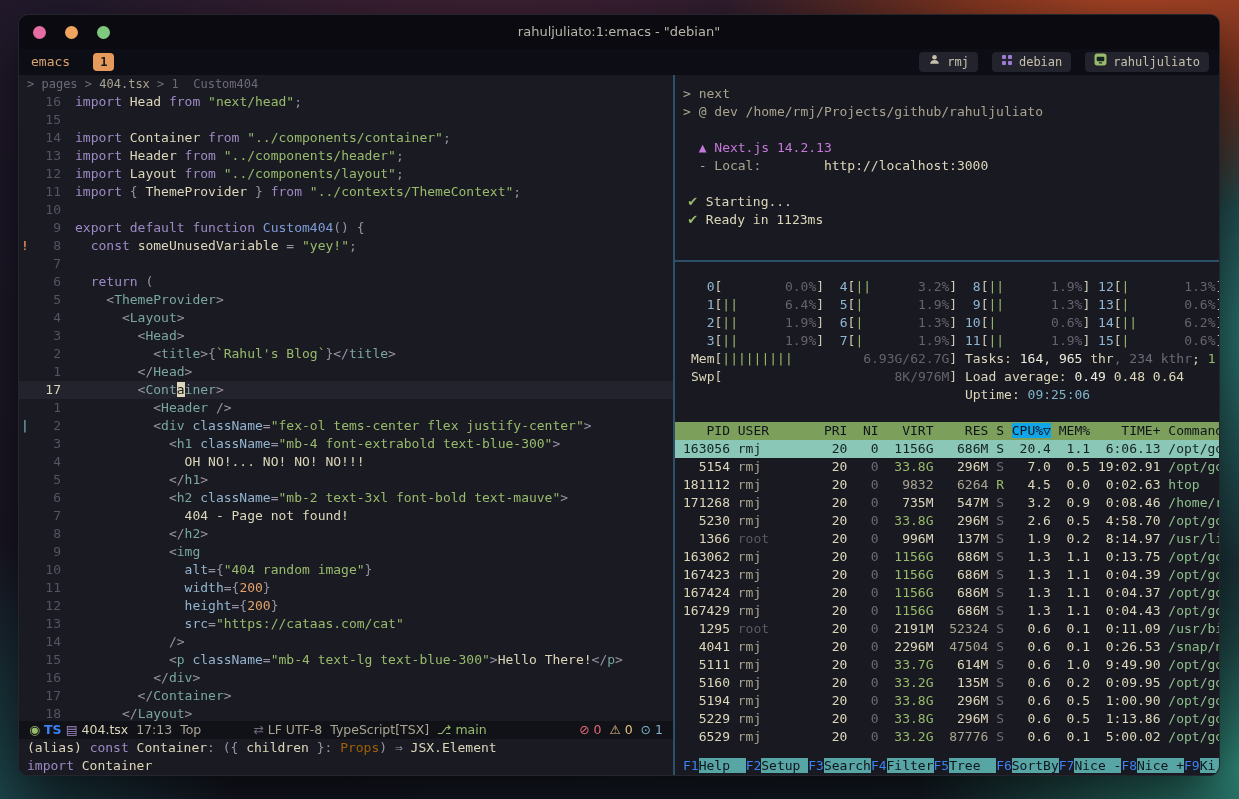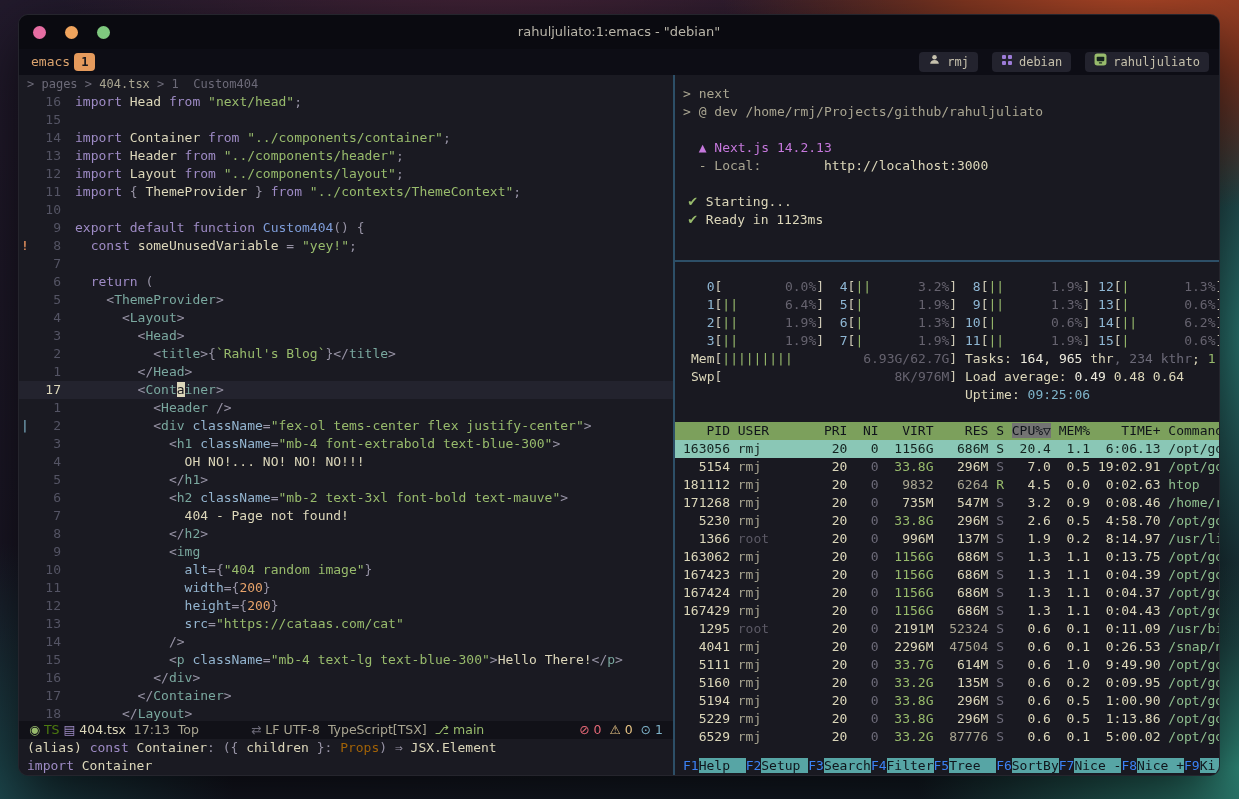--- a/index.html
+++ b/index.html
@@ -17,21 +17,21 @@
     box-shadow:0 22px 60px rgba(0,0,0,.65)}
   
   .titlebar{position:relative;height:34px;background:#0a0a10}
   .lights{position:absolute;left:14px;top:0;height:34px;display:flex;align-items:center;gap:19px}
   .light{width:13px;height:13px;border-radius:50%;display:inline-block}
   .light.red{background:#e66da2}.light.yellow{background:#f0a45d}.light.green{background:#7fc97f}
   .wtitle{position:absolute;left:0;right:0;top:0;text-align:center;color:#b9b5a9;
     font:13px/34px "DejaVu Sans",sans-serif}
   
   .statusbar{height:26px;background:#0d0d15;display:flex;align-items:center;padding:0 10px;justify-content:space-between}
-  .tab{display:flex;align-items:center;gap:4px;padding-left:2px}
+  .tab{display:flex;align-items:center;gap:23px;padding-left:2px}
   .tab-name{color:#dba36e;font:13px/26px "DejaVu Sans Mono",monospace}
   .tab-index{background:#e59a5c;color:#15151c;border-radius:4px;padding:0 7px;height:18px;
     font:bold 12px/18px "DejaVu Sans Mono",monospace}
   .pills{display:flex;align-items:center}
   .pill{display:flex;align-items:center;gap:6px;background:#23232e;border-radius:4px;height:20px;
     padding:0 9px;margin-left:14px;color:#c6c1ad;font:12px/20px "DejaVu Sans Mono",monospace}
   
   .content{display:flex;height:calc(100% - 60px)}
   .editor-pane{width:654px;display:flex;flex-direction:column;background:#1a1a22;overflow:hidden}
   .vdiv{width:2px;background:#2d4f67}
@@ -55,21 +55,21 @@
   .echo-line{height:18px;white-space:pre}
   
   .terminal{height:185px;padding:10px 0 0 8px;font:13px/18px "DejaVu Sans Mono",monospace;overflow:hidden}
   .term-line{height:18px;white-space:pre}
   
   .htop{flex:1;display:flex;flex-direction:column;font:13px/18px "DejaVu Sans Mono",monospace;overflow:hidden}
   .meters{padding:16px 0 18px 16px;white-space:pre}
   .h-line{height:18px;white-space:pre}
   .phead{height:18px;white-space:pre;background:#7ca05c;padding-left:8px;overflow:hidden}
   .phead span{color:#10141b}
-  .phead .sort{background:#737373}
+  .phead .sort{background:#0ea5e9}
   .prows{flex:1;overflow:hidden}
   .p-row{height:18px;white-space:pre;padding-left:8px}
   .p-row.selected{background:#8ac7b6}
   .p-row.selected span{color:#14231f !important}
   .fkeys{height:18px;white-space:pre;padding-left:8px;overflow:hidden}
   .fk-key{color:#3b82f6}
   .fk-label{background:#57a5a5;color:#0f151c}
   
   .t-kw{color:#9e8bc5}
   .t-fg{color:#dcd7ba}
@@ -82,21 +82,21 @@
   .t-fn{color:#7e9cd8}
   .t-type{color:#a16207}
   .t-dim{color:#6c6a78}
   .t-dim2{color:#5c5a66}
   .t-ok{color:#98bb6c}
   .t-okicon{color:#98bb6c;font-family:"DejaVu Sans",monospace}
   .t-next{color:#c678dd}
   .t-err{color:#e46876}
   .t-warn{color:#e6c384}
   .t-info{color:#7fb4ca}
-  .t-ts{color:#4d7c0f;font-weight:normal}
+  .t-ts{color:#3b82f6;font-weight:bold}
   .t-time{color:#7fb4ca}
   .t-bold{color:#eceadd}
   .t-cursor{background:#dcd7ba;color:#16161d}
   .t-cpuid{color:#8fb7d4}
   .t-br{color:#cfcab6}
   .t-bar{color:#98bb6c}
   .t-pct{color:#66636f}
   .t-cmd{color:#8fbf8f}
 </style>
 </head>

